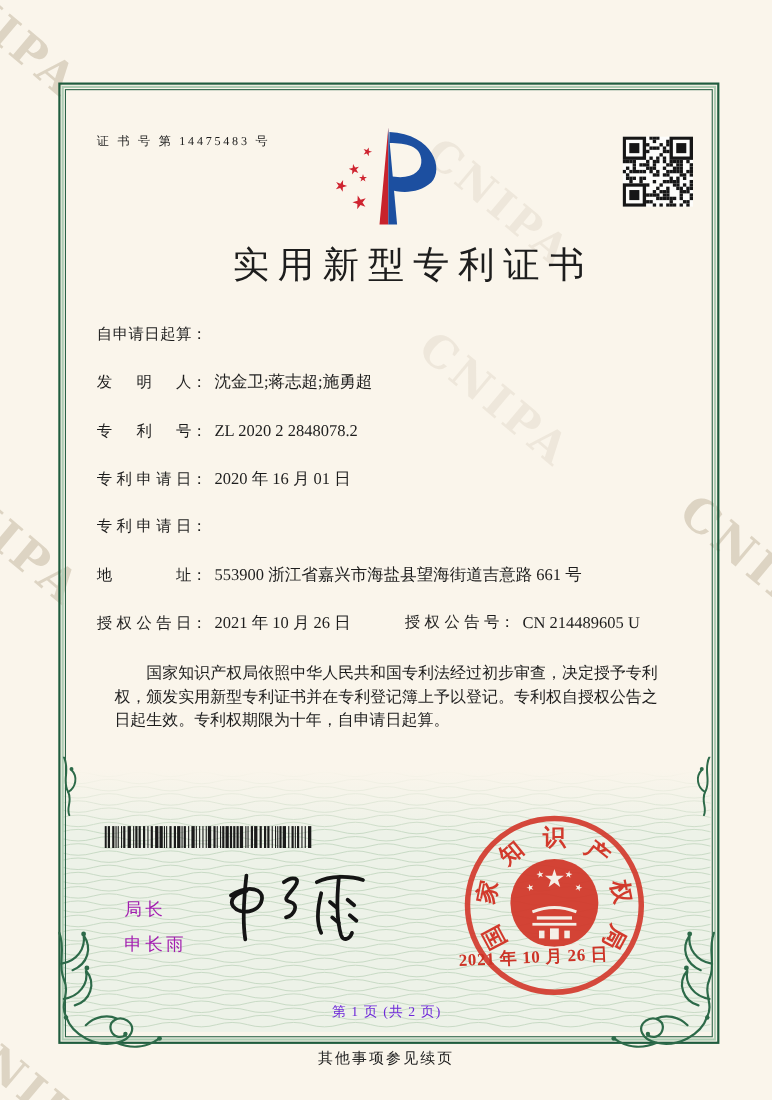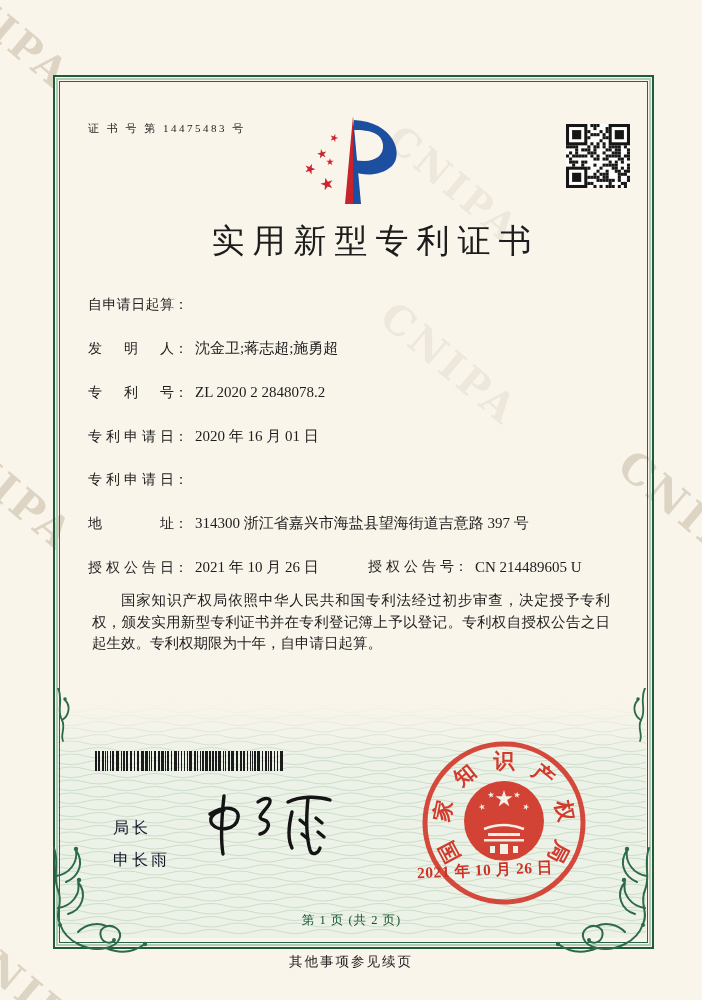--- a/index.html
+++ b/index.html
@@ -40,35 +40,35 @@
   .frow{display:flex;align-items:baseline;margin-bottom:25px;position:relative;
         font-size:15px;line-height:18px}
   .flabel{width:86px;flex:none;font-size:14px;text-align:justify;
         text-align-last:justify;text-justify:inter-character}
   .fcolon{flex:none;font-size:14px;margin-right:7px}
   .fvalue{font-size:15px;white-space:nowrap}
   .fpair2{position:absolute;left:280px;top:0;display:flex;align-items:flex-start}
 
   .paras{position:absolute;left:88px;top:586px;width:526px;z-index:3;
         font-size:14.5px;line-height:21.5px;text-align:justify}
-  .paras p{margin:4px;text-indent:2em}
+  .paras p{margin:16px;text-indent:2em}
 
   .barcode{position:absolute;left:95px;top:751px;z-index:3}
   .director{position:absolute;left:113px;top:812px;z-index:3;
         font-family:"Liberation Sans","DejaVu Sans",sans-serif;
-        font-size:16px;letter-spacing:3px;line-height:32px;color:#0f172a}
+        font-size:16px;letter-spacing:3px;line-height:32px;color:#a21caf}
   .sig{position:absolute;left:196px;top:784px;z-index:4}
 
   .seal{position:absolute;left:418px;top:737px;z-index:3}
   .seal-date{position:absolute;left:417px;top:859px;width:190px;z-index:4;
         font-size:15.5px;font-weight:700;color:#cc3326;letter-spacing:.5px;
         white-space:nowrap;transform:rotate(-2.5deg)}
 
   .page-info{position:absolute;left:53px;top:912px;width:597px;text-align:center;
-        font-size:12.5px;letter-spacing:1px;z-index:3;color:#14532d}
+        font-size:12.5px;letter-spacing:1px;z-index:3;color:#6d28d9}
   .cont-note{position:absolute;left:0;top:953px;width:702px;text-align:center;
         font-size:13.5px;letter-spacing:2px;z-index:3;color:#222}
 </style>
 </head>
 <body>
 
 <svg width="0" height="0" style="position:absolute" aria-hidden="true">
   <defs>
     <path id="starp" d="M0,-1L0.2245,-0.309L0.951,-0.309L0.3633,0.1181L0.5878,0.809L0,0.382L-0.5878,0.809L-0.3633,0.1181L-0.951,-0.309L-0.2245,-0.309Z"></path>
   </defs>
@@ -363,21 +363,21 @@
         <span class="fcolon">：</span>
       <span class="fvalue">2020 年 16 月 01 日</span>
     </div>
     <div class="frow">
       <span class="flabel">专利申请日</span>
         <span class="fcolon">：</span>
     </div>
     <div class="frow">
       <span class="flabel">地址</span>
         <span class="fcolon">：</span>
-      <span class="fvalue">314300 浙江省嘉兴市海盐县望海街道吉意路 397 号</span>
+      <span class="fvalue">553900 浙江省嘉兴市海盐县望海街道吉意路 661 号</span>
     </div>
     <div class="frow">
       <span class="flabel">授权公告日</span>
         <span class="fcolon">：</span>
       <span class="fvalue">2021 年 10 月 26 日</span>
       <span class="fpair2">
         <span class="flabel">授权公告号</span>
           <span class="fcolon">：</span>
         <span class="fvalue">CN 214489605 U</span>
       </span>

